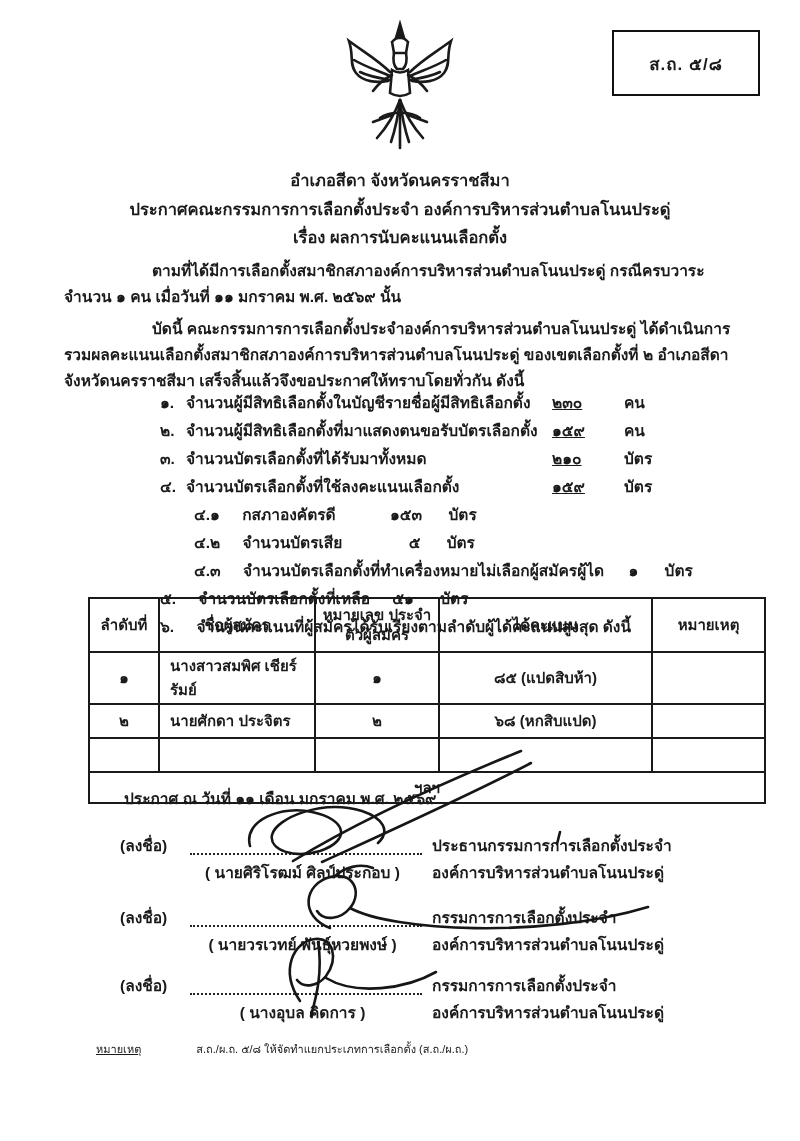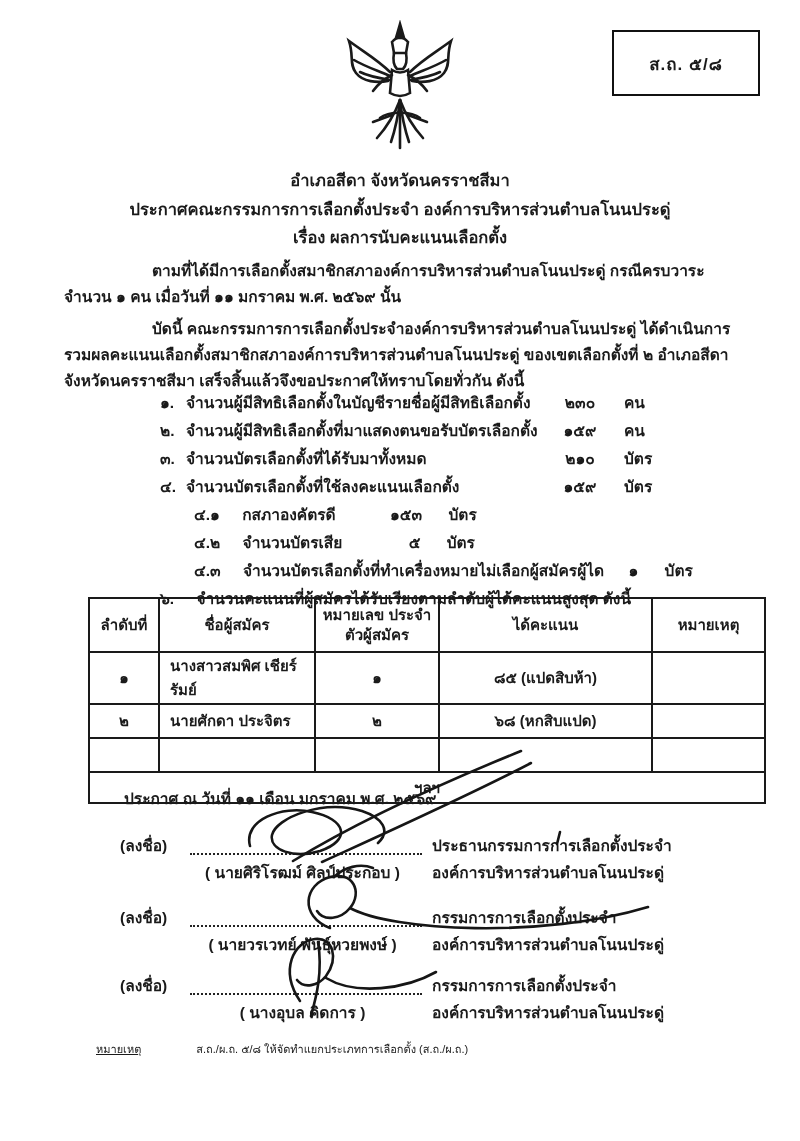--- a/index.html
+++ b/index.html
@@ -27,21 +27,21 @@
   .para{position:absolute;left:64px;width:682px;line-height:26px;text-align:left;}
   .para .indent{display:inline-block;width:88px;}
   .p1{top:258px;}
   .p2{top:316px;}
 
   
   .results{position:absolute;top:390px;left:64px;width:690px;line-height:25.5px;}
   .li{display:flex;padding-left:96px;margin-bottom:2.5px;}
   .li-no{width:26px;flex:none;}
   .li-label{width:366px;flex:none;}
-  .li-val{width:56px;flex:none;text-align:center;}
+  .li-val{width:56px;flex:none;text-align:left;text-decoration:underline;}
   .li-unit{margin-left:16px;flex:none;}
   .li.sub{padding-left:130px;display:block;}
   .li.plain{display:block;}
   .g55{margin-left:50px;} .g62{margin-left:62px;} .g18{margin-left:18px;}
   .g20{margin-left:20px;} .gu{margin-left:22px;}
 
   
   .tbl{position:absolute;top:597px;left:88px;border-collapse:collapse;
     font-size:15px;table-layout:fixed;}
   .tbl th,.tbl td{border:2px solid #1a1a1a;padding:1px 5px;text-align:center;
@@ -150,20 +150,26 @@
       <span class="g62">๕</span>
       <span class="gu">บัตร</span>
     </div>
     <div class="li sub">
       <span>๔.๓</span>
       <span class="g18">จำนวนบัตรเลือกตั้งที่ทำเครื่องหมายไม่เลือกผู้สมัครผู้ได</span>
       <span class="g20">๑</span>
       <span class="gu">บัตร</span>
     </div>
     <div class="li plain">
+      <span>๕.</span>
+      <span class="g18">จำนวนบัตรเลือกตั้งที่เหลือ</span>
+      <span class="g18">๕๑</span>
+      <span class="gu">บัตร</span>
+    </div>
+    <div class="li plain">
       <span>๖.</span>
       <span class="g18">จำนวนคะแนนที่ผู้สมัครได้รับเรียงตามลำดับผู้ได้คะแนนสูงสุด ดังนี้</span>
     </div>
   </div>
 
   <table class="tbl">
     <colgroup>
         <col class="c1">
         <col class="c2">
         <col class="c3">

